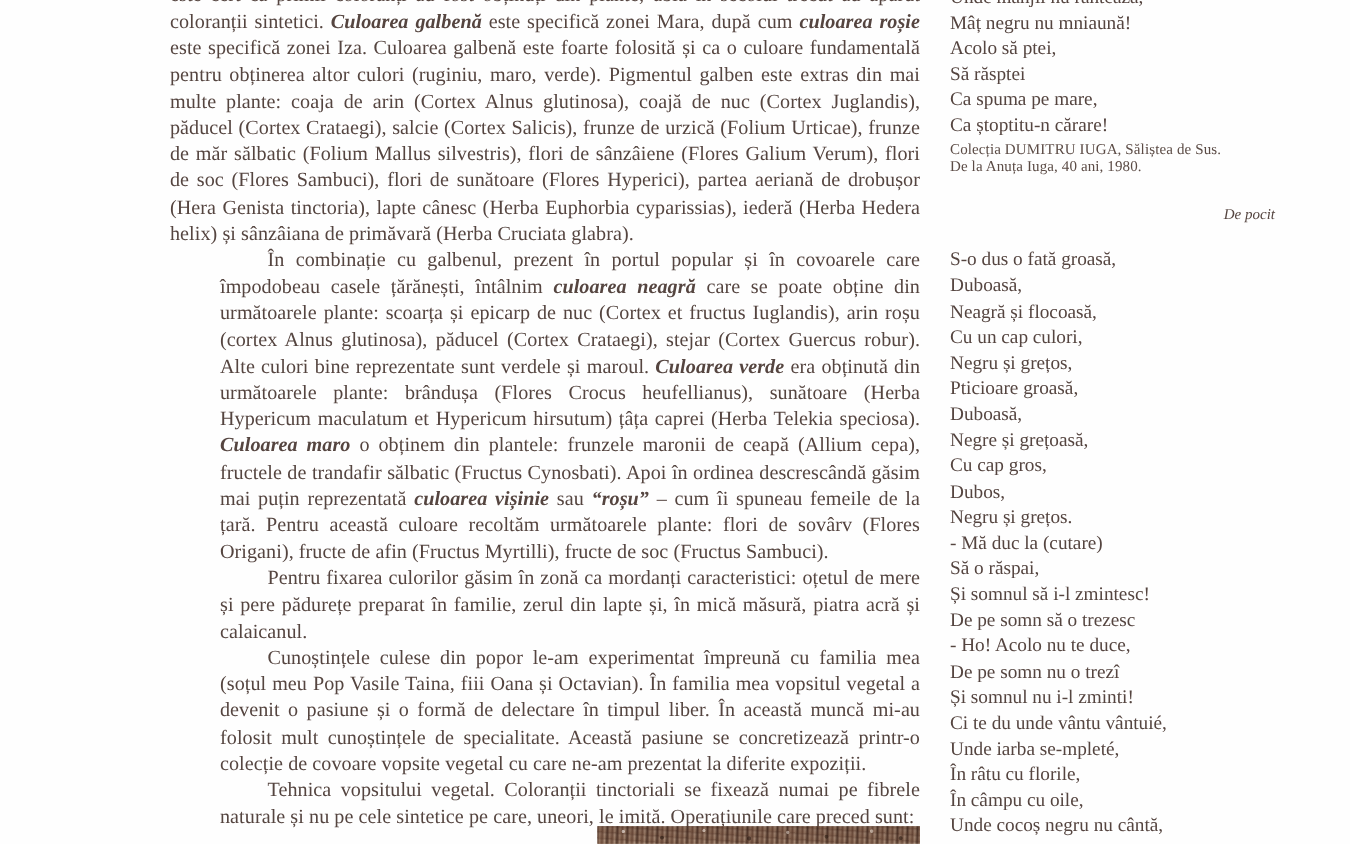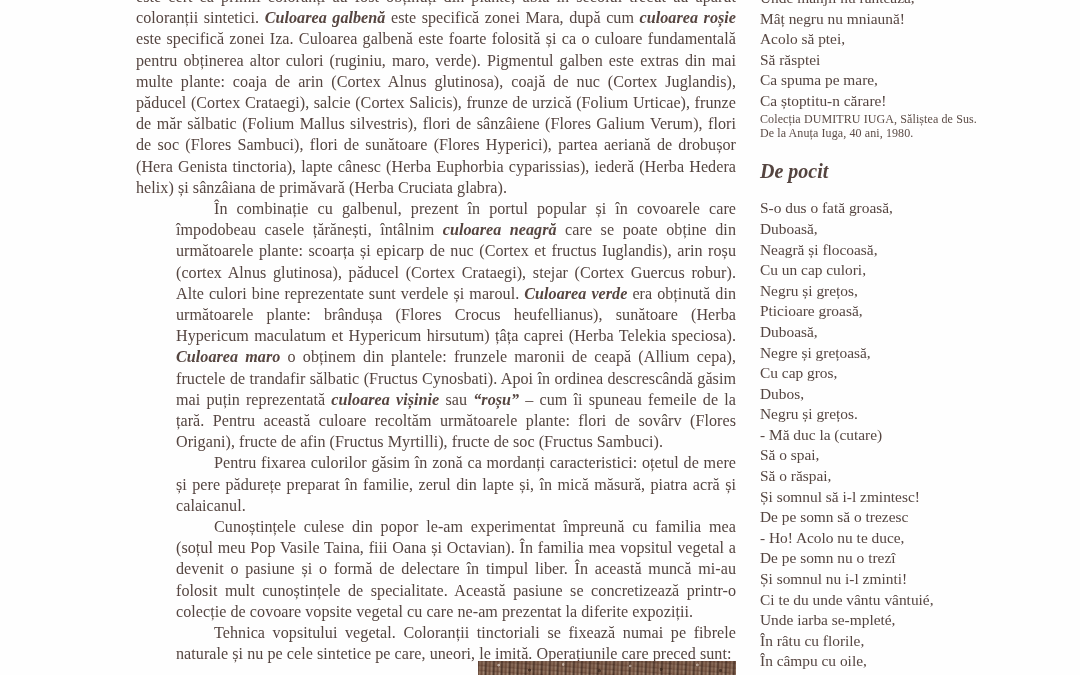--- a/index.html
+++ b/index.html
@@ -59,25 +59,24 @@
   }
   .attribution {
     font-size: 12px;
     line-height: 14.6px;
     letter-spacing: 0.1px;
     color: #5b4b45;
     white-space: pre;
   }
   .poem-title {
     font-style: italic;
-    font-size: 20px;
-    text-align: left;
+    font-size: 12px;
+    text-align: right;
     margin: 20px 0 17px 0;
     padding-right: 40px;
-    font-weight: bold;
   }
 
   
   #photo-strip {
     position: absolute;
     left: 478px;
     top: 661px;
     width: 258px;
     height: 14px;
     background:
@@ -153,21 +152,20 @@
       <div class="verse-line">Neagră și flocoasă,</div>
       <div class="verse-line">Cu un cap culori,</div>
       <div class="verse-line">Negru și grețos,</div>
       <div class="verse-line">Pticioare groasă,</div>
       <div class="verse-line">Duboasă,</div>
       <div class="verse-line">Negre și grețoasă,</div>
       <div class="verse-line">Cu cap gros,</div>
       <div class="verse-line">Dubos,</div>
       <div class="verse-line">Negru și grețos.</div>
       <div class="verse-line">- Mă duc la (cutare)</div>
-      <div class="verse-line">Să o spai,</div>
       <div class="verse-line">Să o răspai,</div>
       <div class="verse-line">Și somnul să i-l zmintesc!</div>
       <div class="verse-line">De pe somn să o trezesc</div>
       <div class="verse-line">- Ho! Acolo nu te duce,</div>
       <div class="verse-line">De pe somn nu o trezî</div>
       <div class="verse-line">Și somnul nu i-l zminti!</div>
       <div class="verse-line">Ci te du unde vântu vântuié,</div>
       <div class="verse-line">Unde iarba se-mpleté,</div>
       <div class="verse-line">În râtu cu florile,</div>
       <div class="verse-line">În câmpu cu oile,</div>

